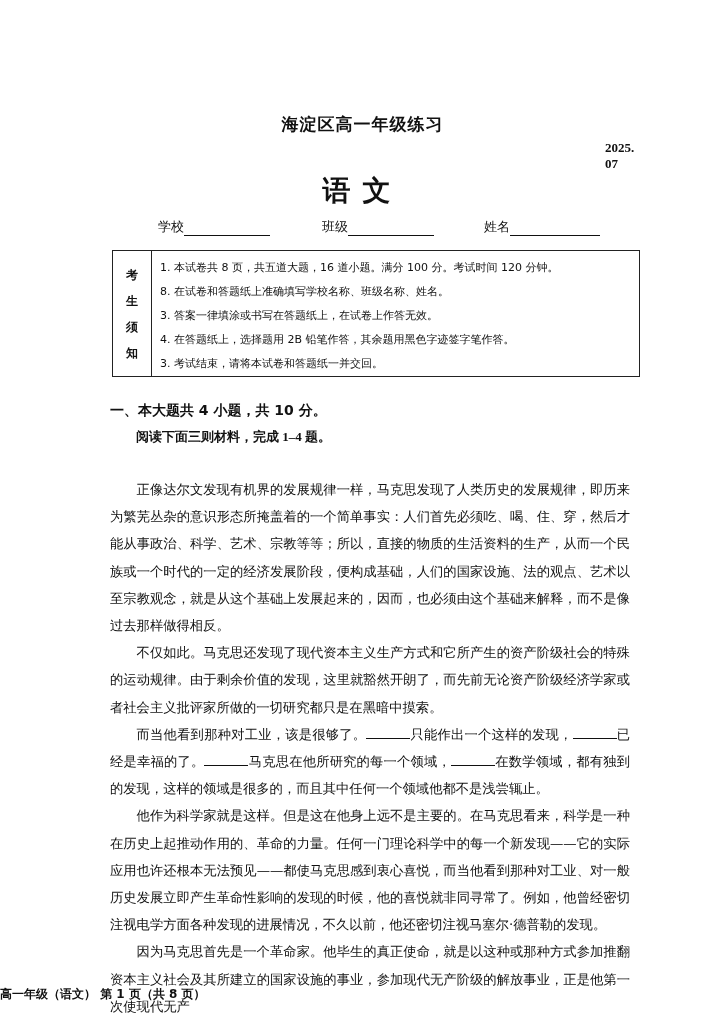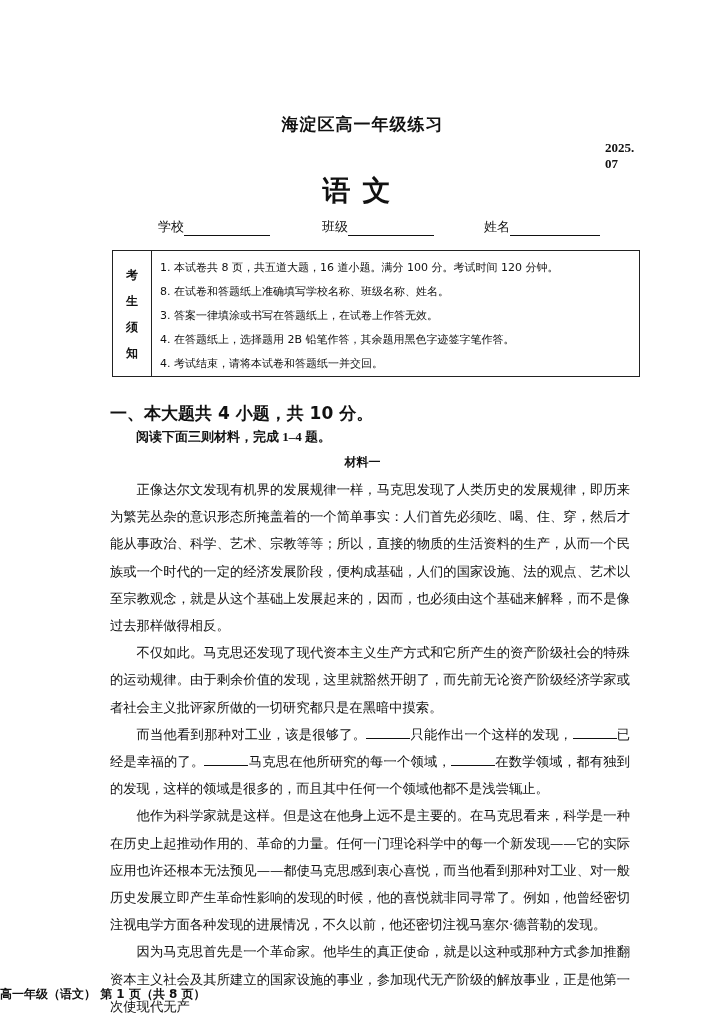--- a/index.html
+++ b/index.html
@@ -32,21 +32,21 @@
     position: absolute; top: 250px; left: 112px; width: 526px; height: 125px;
     border: 1.5px solid #222; display: flex; font-family: "DejaVu Sans", sans-serif;
   }
   .notice-label {
     width: 38px; border-right: 1.5px solid #222; display: flex; flex-direction: column;
     align-items: center; justify-content: center; font-size: 12px; font-weight: bold; line-height: 26px;
   }
   .notice-items { flex: 1; padding: 5px 0 0 8px; }
   .notice-item { font-size: 11px; line-height: 24px; white-space: nowrap; }
   .section-head {
-    position: absolute; top: 402px; left: 110px; font-size: 17px; font-weight: bold;
+    position: absolute; top: 402px; left: 110px; font-size: 14px; font-weight: bold;
     font-family: "DejaVu Sans", sans-serif;
   }
   .instruction {
     position: absolute; top: 428px; left: 136px; font-size: 13px; font-weight: bold;
     font-family: Liberation Serif, serif;
   }
   .material-title {
     position: absolute; top: 454px; left: 0; width: 725px; text-align: center; font-size: 12px;
     font-family: "DejaVu Sans", sans-serif; font-weight: bold;
   }
@@ -87,27 +87,26 @@
       <span>考</span>
       <span>生</span>
       <span>须</span>
       <span>知</span>
     </div>
     <div class="notice-items">
       <div class="notice-item">1. 本试卷共 8 页，共五道大题，16 道小题。满分 100 分。考试时间 120 分钟。</div>
       <div class="notice-item">8. 在试卷和答题纸上准确填写学校名称、班级名称、姓名。</div>
       <div class="notice-item">3. 答案一律填涂或书写在答题纸上，在试卷上作答无效。</div>
       <div class="notice-item">4. 在答题纸上，选择题用 2B 铅笔作答，其余题用黑色字迹签字笔作答。</div>
-      <div class="notice-item">4. 考试结束，请将本试卷和答题纸一并交回。</div>
+      <div class="notice-item">3. 考试结束，请将本试卷和答题纸一并交回。</div>
     </div>
   </div>
 
   <div class="section-head">一、本大题共 4 小题，共 10 分。</div>
   <div class="instruction">阅读下面三则材料，完成 1–4 题。</div>
-  <div class="material-title">材料一</div>
 
   <div class="body-text">
     <p><span>正像达尔文发现有机界的发展规律一样，马克思发现了人类历史的发展规律，即历来为繁芜丛杂的意识形态所掩盖着的一个简单事实：人们首先必须吃、喝、住、穿，然后才能从事政治、科学、艺术、宗教等等；所以，直接的物质的生活资料的生产，从而一个民族或一个时代的一定的经济发展阶段，便构成基础，人们的国家设施、法的观点、艺术以至宗教观念，就是从这个基础上发展起来的，因而，也必须由这个基础来解释，而不是像过去那样做得相反。</span></p>
     <p><span>不仅如此。马克思还发现了现代资本主义生产方式和它所产生的资产阶级社会的特殊的运动规律。由于剩余价值的发现，这里就豁然开朗了，而先前无论资产阶级经济学家或者社会主义批评家所做的一切研究都只是在黑暗中摸索。</span></p>
     <p><span>而当他看到那种对工业，该是很够了。</span><span class="blank"></span><span>只能作出一个这样的发现，</span><span class="blank"></span><span>已经是幸福的了。</span><span class="blank"></span><span>马克思在他所研究的每一个领域，</span><span class="blank"></span><span>在数学领域，都有独到的发现，这样的领域是很多的，而且其中任何一个领域他都不是浅尝辄止。</span></p>
     <p><span>他作为科学家就是这样。但是这在他身上远不是主要的。在马克思看来，科学是一种在历史上起推动作用的、革命的力量。任何一门理论科学中的每一个新发现——它的实际应用也许还根本无法预见——都使马克思感到衷心喜悦，而当他看到那种对工业、对一般历史发展立即产生革命性影响的发现的时候，他的喜悦就非同寻常了。例如，他曾经密切注视电学方面各种发现的进展情况，不久以前，他还密切注视马塞尔·德普勒的发现。</span></p>
     <p><span>因为马克思首先是一个革命家。他毕生的真正使命，就是以这种或那种方式参加推翻资本主义社会及其所建立的国家设施的事业，参加现代无产阶级的解放事业，正是他第一次使现代无产</span></p>
   </div>
 
   <div class="footer">高一年级（语文） 第 1 页（共 8 页）</div>

